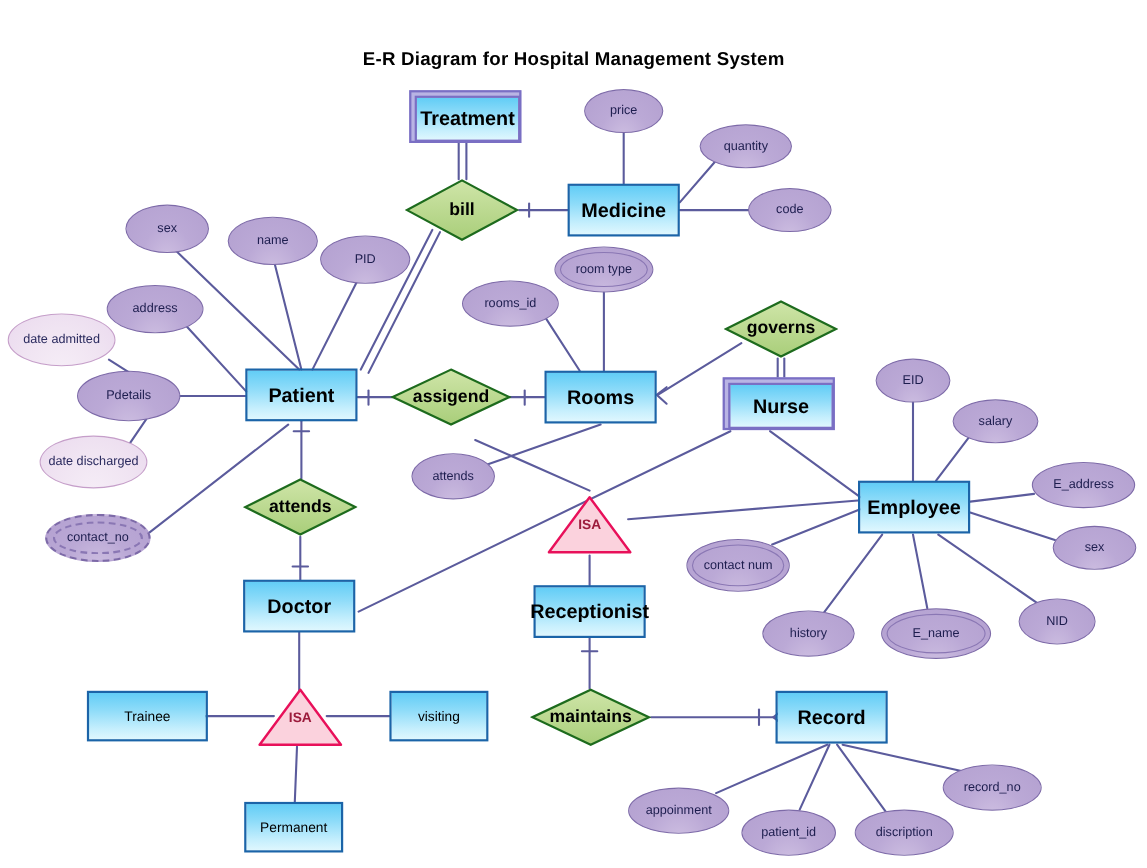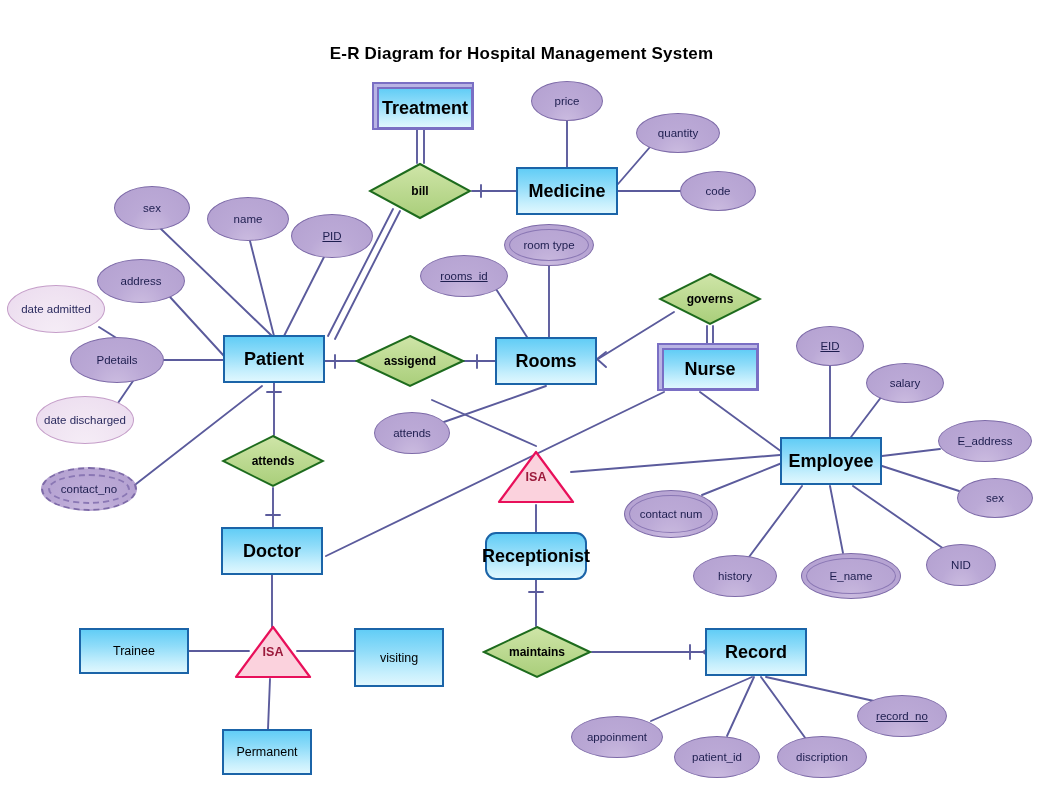--- a/index.html
+++ b/index.html
@@ -39,21 +39,21 @@
     padding:3px;box-sizing:border-box;
   }
   .weak-outer .entity{width:100%;height:100%;border:2px solid #7a6fc4;}
 
   
   .diamond{
     position:absolute;
     display:flex;align-items:center;justify-content:center;
   }
   .diamond svg{position:absolute;left:0;top:0;}
-  .diamond span{position:relative;z-index:2;font-size:12px;font-weight:bold;color:#000;}
+  .diamond span{position:relative;z-index:2;font-size:16px;font-weight:bold;color:#000;}
 
   
   .isa{position:absolute;}
   .isa svg{position:absolute;left:0;top:0;}
   .isa span{
     position:absolute;left:0;width:100%;text-align:center;
     font-size:12.5px;font-weight:bold;color:#9c1b3c;z-index:2;
   }
 
   
@@ -63,21 +63,21 @@
     border:1px solid #7d6aa8;
     display:flex;align-items:center;justify-content:center;text-align:center;
     color:#1d1d4e;font-size:11.5px;line-height:1.12;
     box-sizing:border-box;
   }
   .attr.light{
     background:radial-gradient(ellipse at 50% 120%,#f6eef7 0%,#f0e4f2 55%,#ead9ee 100%);
     border:1px solid #c59ec9;
     color:#2a2a5e;
   }
-  .attr .key{text-decoration:underline;}
+  .attr .key{}
   
   .attr.multi::before{
     content:"";position:absolute;left:4px;top:4px;right:4px;bottom:4px;
     border:1px solid #8a77b4;border-radius:50%;pointer-events:none;
   }
   
   .attr.dashed{border:2px dashed #7d6aa8;}
   .attr.dashed::before{
     content:"";position:absolute;left:5px;top:5px;right:5px;bottom:5px;
     border:2px dashed #8a77b4;border-radius:50%;pointer-events:none;
@@ -184,27 +184,27 @@
   <div class="node entity" style="left:495px;top:337px;width:102px;height:48px;">Rooms</div>
 
   <div class="node weak-outer" style="left:657px;top:343px;width:102px;height:48px;">
     <div class="entity">Nurse</div>
   </div>
 
   <div class="node entity" style="left:780px;top:437px;width:102px;height:48px;">Employee</div>
 
   <div class="node entity" style="left:221px;top:527px;width:102px;height:48px;">Doctor</div>
 
-  <div class="node entity" style="left:485px;top:532px;width:102px;height:48px;border-radius:11px;">Receptionist</div>
+  <div class="node entity" style="left:485px;top:532px;width:102px;height:48px;">Receptionist</div>
 
   <div class="node entity" style="left:705px;top:628px;width:102px;height:48px;">Record</div>
 
   <div class="node entity sub" style="left:79px;top:628px;width:110px;height:46px;">Trainee</div>
 
-  <div class="node entity sub" style="left:354px;top:628px;width:90px;height:59px;">visiting</div>
+  <div class="node entity sub" style="left:354px;top:628px;width:90px;height:46px;">visiting</div>
 
   <div class="node entity sub" style="left:222px;top:729px;width:90px;height:46px;">Permanent</div>
 
   <div class="diamond" style="left:368px;top:162px;width:104px;height:58px;">
     <svg width="104" height="58" viewBox="0 0 104 58" xmlns="http://www.w3.org/2000/svg">
       <defs>
           <linearGradient id="gdia1" x1="0" y1="0" x2="0" y2="1">
         <stop offset="0" stop-color="#cfe5a8"></stop>
             <stop offset="1" stop-color="#a9ce7a"></stop>
       </linearGradient>

